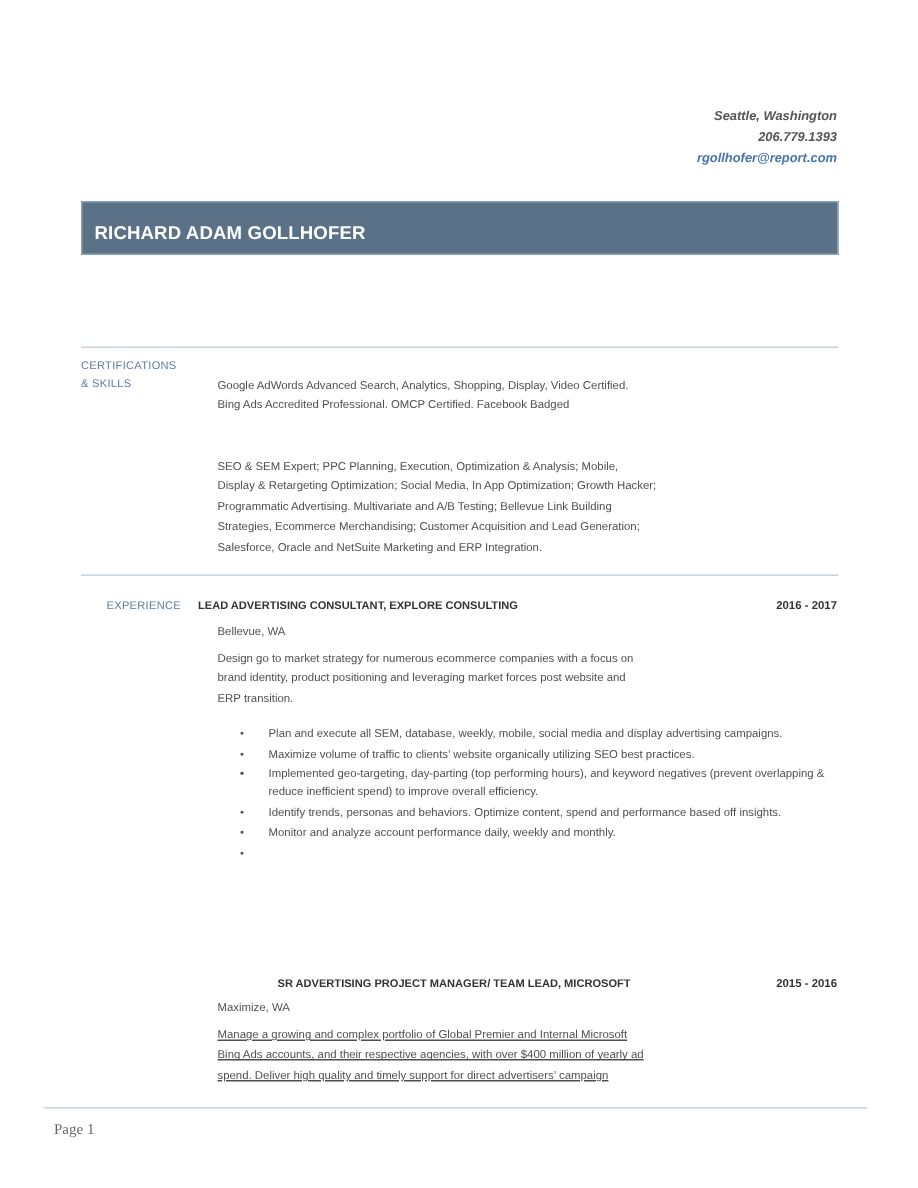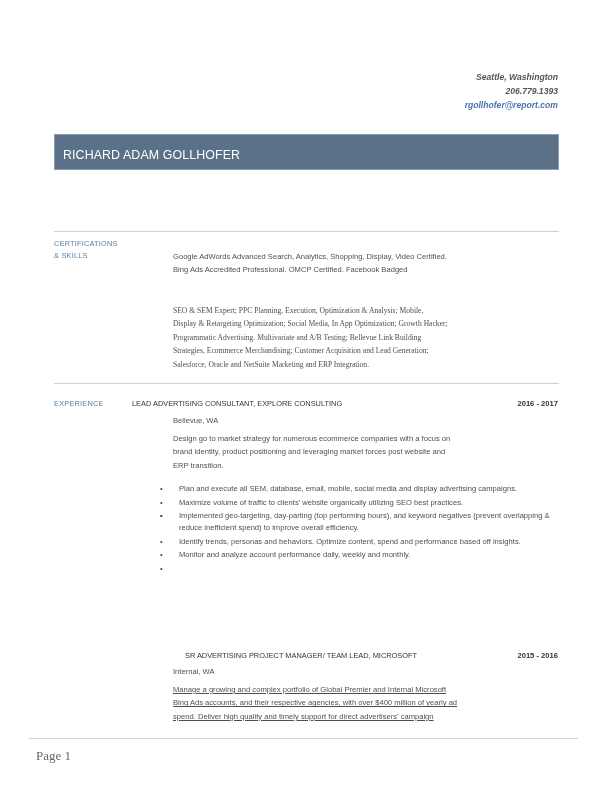--- a/index.html
+++ b/index.html
@@ -4,34 +4,34 @@
 <style>
   html, body { margin: 0; padding: 0; background: #ffffff; }
   body { width: 612px; height: 792px; position: relative; overflow: hidden;
          font-family: "Liberation Sans", sans-serif; color: #4a4a4a; }
   .contact { position: absolute; right: 54px; top: 70px; text-align: right;
              font-size: 8.6px; font-weight: bold; line-height: 14px; color: #555; font-style: italic; }
   .contact .email { color: #4a74a8; }
   .name-bar { position: absolute; left: 54px; top: 134px; width: 505px; height: 36px;
               background: #5a7187; border: 1px solid #8aa0b4; box-sizing: border-box; }
   .name-bar h1 { margin: 0; position: absolute; left: 8px; top: 13px;
-                 font-size: 12.4px; font-weight: normal; color: #ffffff; letter-spacing: 0.1px; }
+                 font-size: 12.4px; font-weight: bold; color: #ffffff; letter-spacing: 0.1px; }
   .rule { position: absolute; left: 54px; width: 505px; height: 1px; background: #c8d2dc; }
   .section-label { position: absolute; left: 54px; font-size: 7.4px; color: #5b7ea0;
                    line-height: 12px; letter-spacing: 0.2px; }
-  .text { position: absolute; font-size: 7.6px; line-height: 13.4px; color: #4f4f4f; margin-left: 28px; }
-  .job-title { position: absolute; left: 132px; font-size: 7.4px; font-weight: normal; color: #333; }
+  .text { position: absolute; font-size: 7.6px; line-height: 13.4px; color: #4f4f4f; }
+  .job-title { position: absolute; left: 132px; font-size: 7.4px; font-weight: bold; color: #333; }
   .job-dates { position: absolute; right: 54px; font-size: 7.6px; font-weight: bold; color: #333; }
   ul.bullets { position: absolute; left: 160px; width: 400px; margin: 0; padding: 0; list-style: none; }
   ul.bullets li { position: relative; padding-left: 19px; font-size: 7.6px; line-height: 11.6px;
                   color: #4f4f4f; margin-bottom: 2.1px; }
   ul.bullets li .bullet { position: absolute; left: 0; top: 0; }
   .footer-rule { position: absolute; left: 29px; top: 738px; width: 549px; height: 1px; background: #c8d2dc; }
   .footer-page { position: absolute; left: 36px; top: 748px; font-family: "Liberation Serif", serif;
-                 font-size: 13px; color: #666; }
+                 font-size: 10px; color: #666; }
 </style>
 </head>
 <body>
 
 <div class="contact">
   <div>Seattle, Washington</div>
   <div>206.779.1393</div>
   <div class="email">rgollhofer@report.com</div>
 </div>
 
@@ -44,54 +44,54 @@
 <div class="section-label" style="top:238px;">
   <div>CERTIFICATIONS</div>
   <div>&amp; SKILLS</div>
 </div>
 
 <div class="text" style="left:145px; top:250px;">
   <div>Google AdWords Advanced Search, Analytics, Shopping, Display, Video Certified.</div>
   <div>Bing Ads Accredited Professional. OMCP Certified. Facebook Badged</div>
 </div>
 
-<div class="text" style="left:145px; top:304px;font-family:Liberation Serif, serif;">
+<div class="text" style="left:145px; top:304px;">
   <div>SEO &amp; SEM Expert; PPC Planning, Execution, Optimization &amp; Analysis; Mobile,</div>
   <div>Display &amp; Retargeting Optimization; Social Media, In App Optimization; Growth Hacker;</div>
   <div>Programmatic Advertising. Multivariate and A/B Testing; Bellevue Link Building</div>
   <div>Strategies, Ecommerce Merchandising; Customer Acquisition and Lead Generation;</div>
   <div>Salesforce, Oracle and NetSuite Marketing and ERP Integration.</div>
 </div>
 
 <div class="rule" style="top:383px;"></div>
 
-<div class="section-label" style="top:398px;">EXPERIENCE</div>
+<div class="section-label" style="top:398px;margin-left:17px;">EXPERIENCE</div>
 
 <div class="job-title" style="top:399px;">LEAD ADVERTISING CONSULTANT, EXPLORE CONSULTING</div>
 <div class="job-dates" style="top:399px;">2016 - 2017</div>
 <div class="text" style="left:145px; top:414px;">Bellevue, WA</div>
 <div class="text" style="left:145px; top:432px;">
   <div>Design go to market strategy for numerous ecommerce companies with a focus on</div>
   <div>brand identity, product positioning and leveraging market forces post website and</div>
   <div>ERP transition.</div>
 </div>
 
 <ul class="bullets" style="top:483px;">
-  <li><span class="bullet">•</span><span>Plan and execute all SEM, database, email, mobile, social media and display advertising campaigns.</span></li>
+  <li><span class="bullet">•</span><span>Plan and execute all SEM, database, weekly, mobile, social media and display advertising campaigns.</span></li>
   <li><span class="bullet">•</span><span>Maximize volume of traffic to clients’ website organically utilizing SEO best practices.</span></li>
   <li><span class="bullet">•</span></li>
   <li><span class="bullet">•</span><span>Implemented geo-targeting, day-parting (top performing hours), and keyword negatives (prevent overlapping &amp; reduce inefficient spend) to improve overall efficiency.</span></li>
   <li><span class="bullet">•</span><span>Identify trends, personas and behaviors. Optimize content, spend and performance based off insights.</span></li>
   <li><span class="bullet">•</span><span>Monitor and analyze account performance daily, weekly and monthly.</span></li>
   <li><span class="bullet">•</span></li>
 </ul>
 
 <div class="job-title" style="left:145px; top:651px;margin-left:40px;">SR ADVERTISING PROJECT MANAGER/ TEAM LEAD, MICROSOFT</div>
 <div class="job-dates" style="top:651px;">2015 - 2016</div>
-<div class="text" style="left:145px; top:665px;">Internal, WA</div>
+<div class="text" style="left:145px; top:665px;">Maximize, WA</div>
 <div class="text" style="left:145px; top:683px;text-decoration:underline;">
   <div>Manage a growing and complex portfolio of Global Premier and Internal Microsoft</div>
   <div>Bing Ads accounts, and their respective agencies, with over $400 million of yearly ad</div>
   <div>spend. Deliver high quality and timely support for direct advertisers’ campaign</div>
 </div>
 
 <div class="footer-rule"></div>
 <div class="footer-page">Page 1</div>
 
 </body></html>

